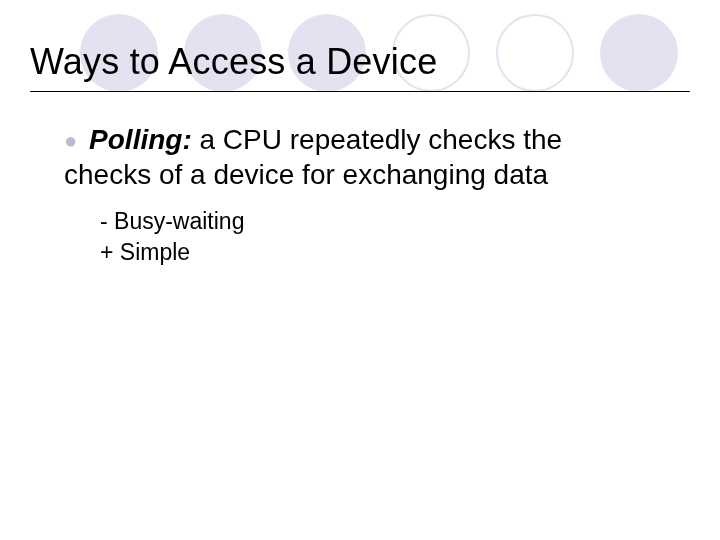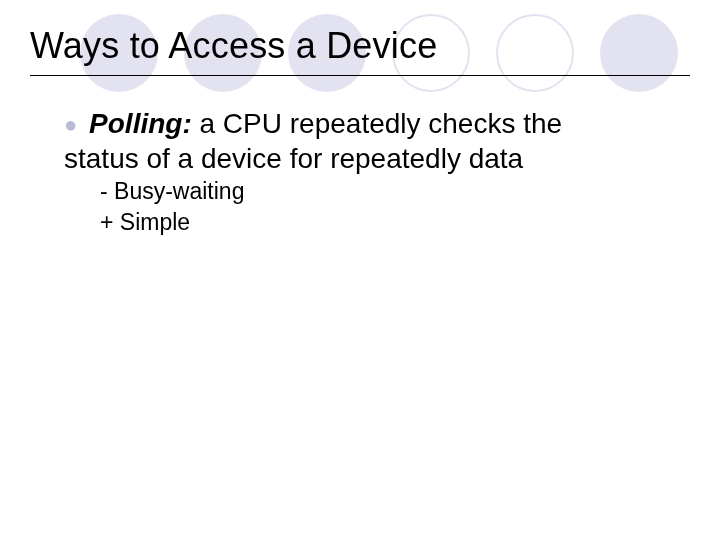--- a/index.html
+++ b/index.html
@@ -30,42 +30,42 @@
   .circle.filled {
     background: #e2e2f0;
   }
   .circle.outline {
     border: 2px solid #e2e2f0;
     background: transparent;
   }
   .content {
     position: relative;
     z-index: 1;
-    padding: 25px 30px 0 30px;
+    padding: 41px 30px 0 30px;
   }
   .title {
     font-size: 36px;
     font-weight: normal;
     margin: 0 0 8px 0;
     letter-spacing: 0.2px;
   }
   .rule {
     border: none;
     border-top: 1.5px solid #000;
     margin: 0 0 30px 0;
     width: 660px;
   }
   .body {
     padding-left: 34px;
     padding-right: 20px;
   }
   .bullet-line {
     font-size: 28px;
     line-height: 1.25;
-    margin-bottom: 0;
+    margin-bottom: 14px;
   }
   .bullet-marker {
     color: #b9bad6;
     font-size: 22px;
     vertical-align: 1px;
     margin-right: 4px;
   }
   .term {
     font-weight: bold;
     font-style: italic;
@@ -92,21 +92,21 @@
 
   <h1 class="title">Ways to Access a Device</h1>
 
   <hr class="rule">
 
   <div class="body">
 
     <div class="bullet-line">
       <span class="bullet-marker">●</span>
       <span class="term">Polling:</span><span>  a CPU repeatedly checks the</span><br>
-      <span>status of a device for repeatedly data</span>
+      <span>checks of a device for exchanging data</span>
     </div>
 
     <div class="sublist">
       <div>- Busy-waiting</div>
       <div>+ Simple</div>
     </div>
 
   </div>
 </div>
 

